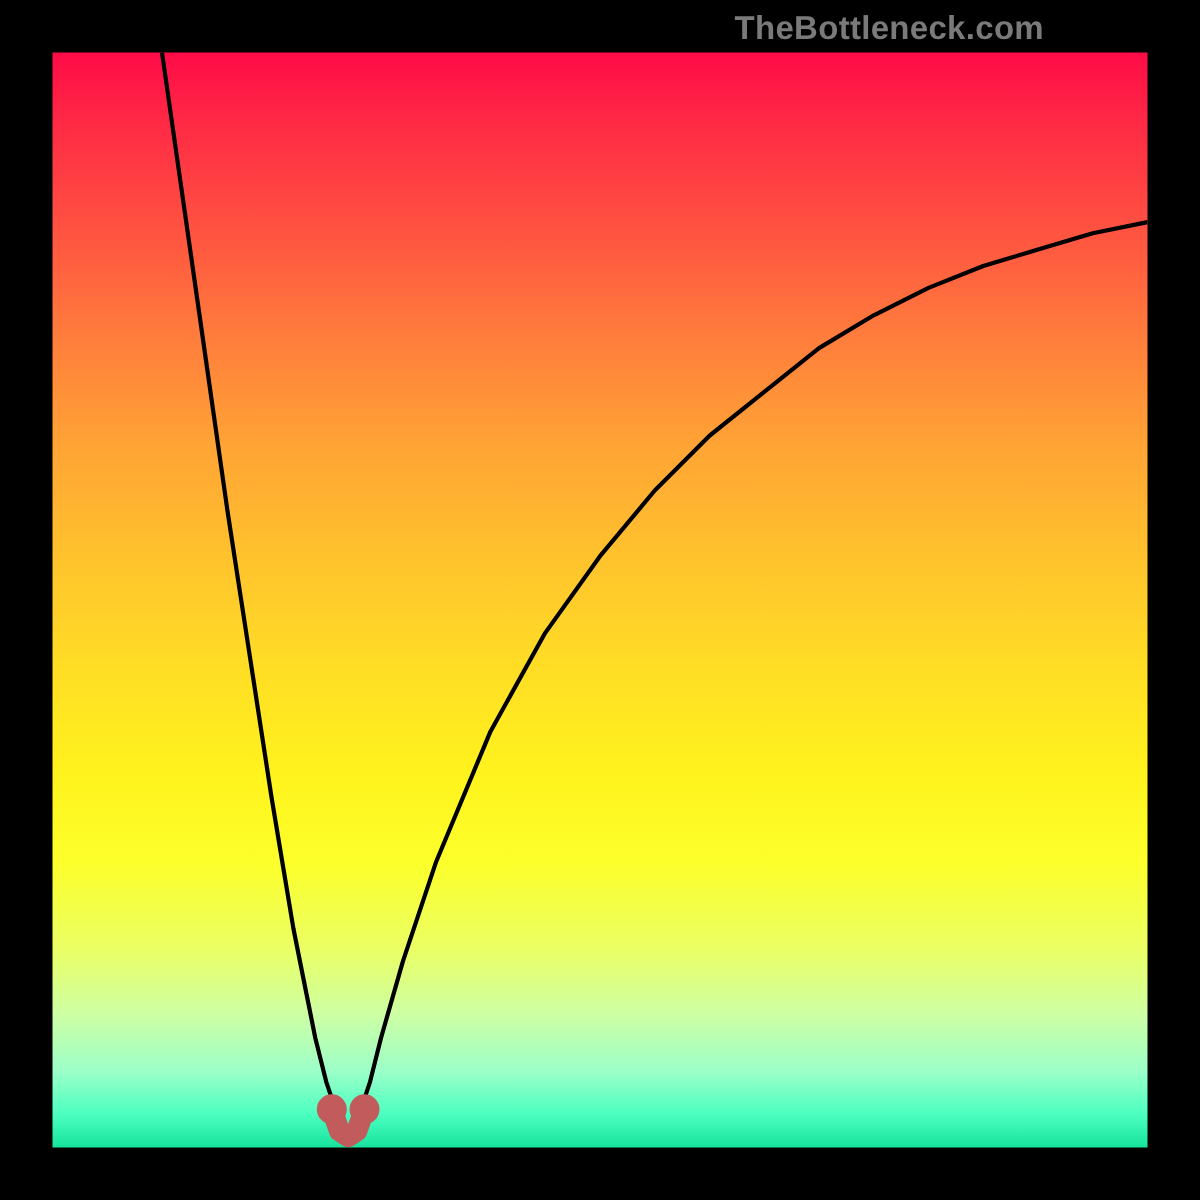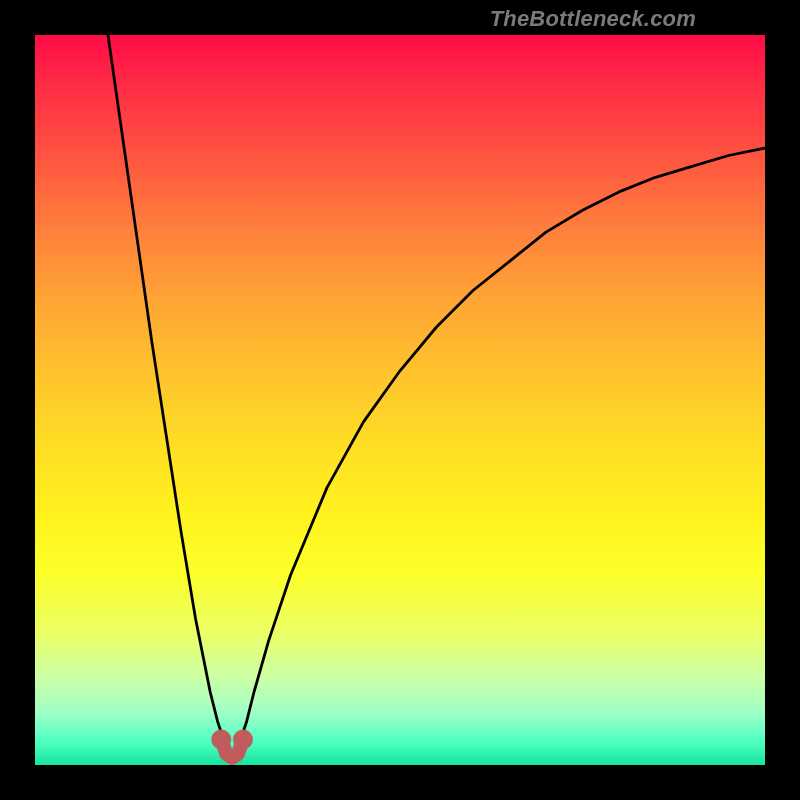--- a/index.html
+++ b/index.html
@@ -10,21 +10,20 @@
     background: #000;
     overflow: hidden;
   }
   .frame {
     position: absolute;
     top: 0;
     left: 0;
     width: 708px;
     height: 800px;
     background: #000;
-    font-style: italic;
   }
   .plot-area {
     position: absolute;
     left: 35px;
     top: 35px;
     width: 730px;
     height: 730px;
     background: linear-gradient(to bottom,
       #ff0b47 0%,
       #ff2845 6%,

